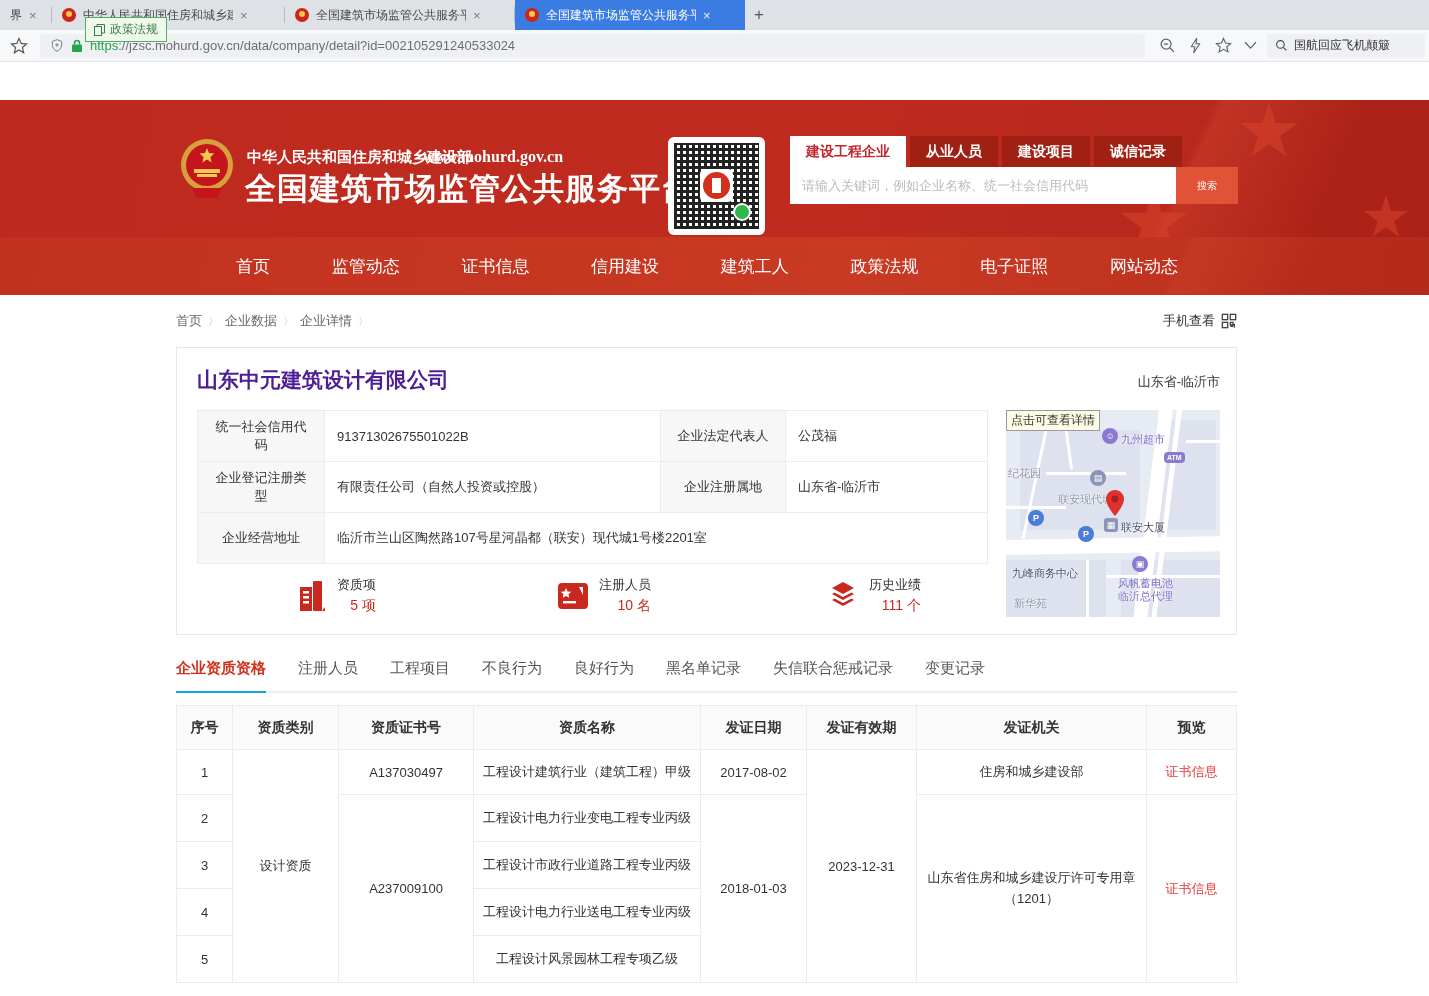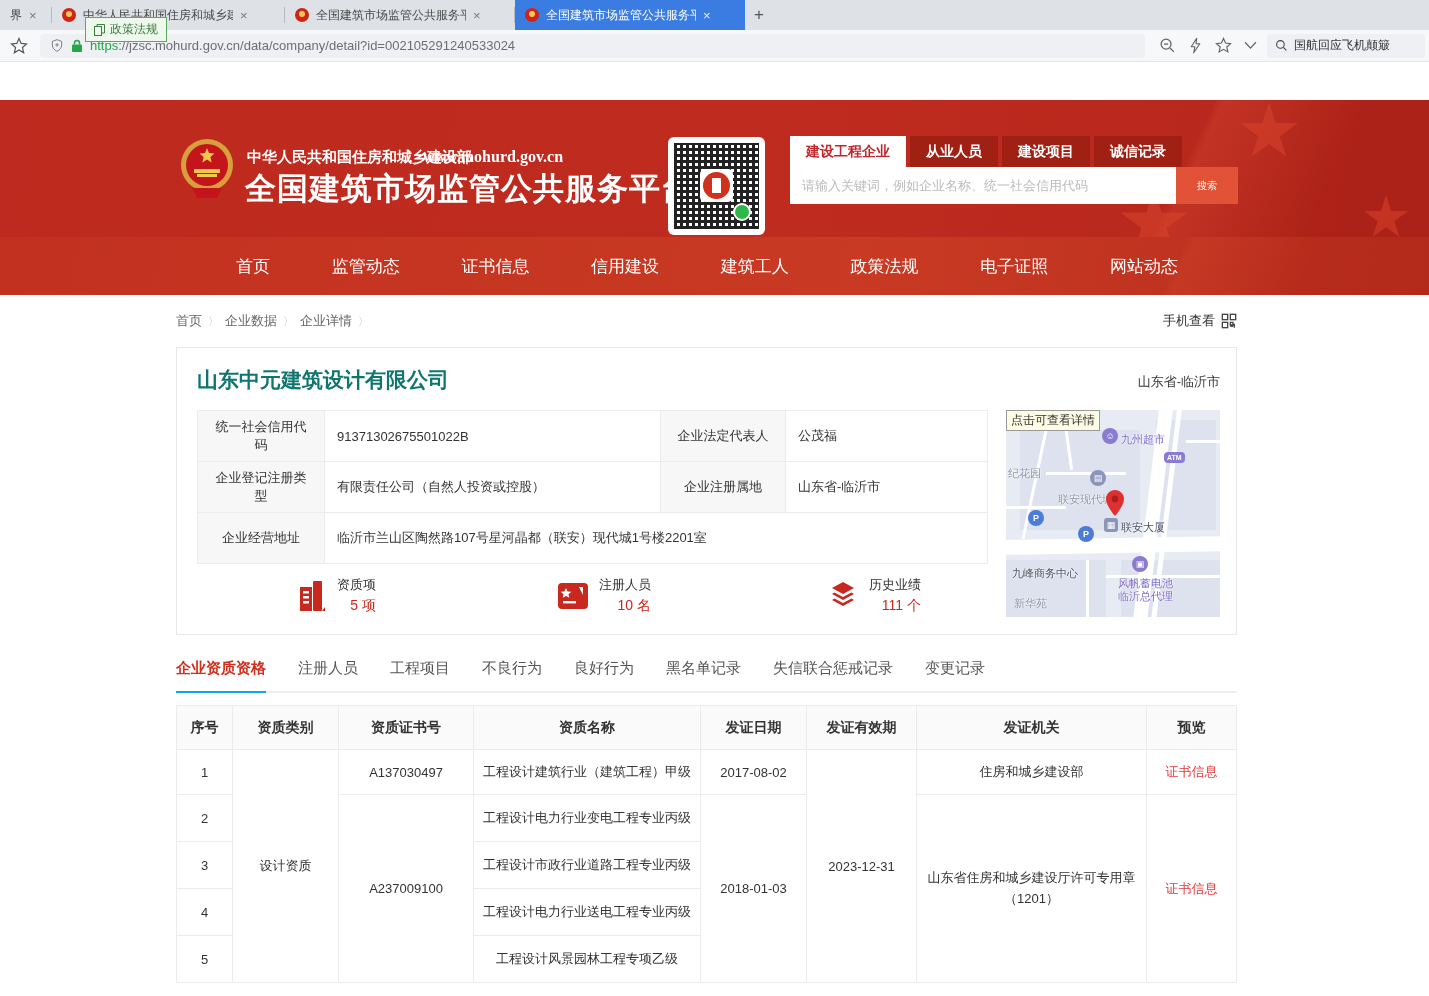--- a/index.html
+++ b/index.html
@@ -66,21 +66,21 @@
   .nav-item { color:#fff; font-size:17px; cursor:pointer; white-space:nowrap; }
 
   .content { position:absolute; left:176px; top:248px; width:1061px; }
 
   .crumb-row { display:flex; align-items:center; font-size:13px; color:#666; height:22px; }
   .crumb { cursor:pointer; }
   .crumb-sep { color:#bbb; margin:0 6px; font-size:11px; }
   .crumb-right { margin-left:auto; display:flex; align-items:center; gap:6px; color:#333; }
 
   .card { margin-top:15px; border:1px solid #e8e8e8; height:288px; position:relative; background:#fff; }
-  .company-name { position:absolute; left:20px; top:18px; font-size:21px; font-weight:bold; color:#0f766e; }
+  .company-name { position:absolute; left:20px; top:18px; font-size:21px; font-weight:bold; color:#4c1d95; }
   .company-region { position:absolute; right:16px; top:25px; font-size:13px; color:#333; }
 
   table.info { position:absolute; left:20px; top:62px; width:790px; border-collapse:collapse; table-layout:fixed; }
   table.info td { border:1px solid #ececec; font-size:13px; color:#333; height:51px; padding:0 12px; }
   table.info td.lbl { background:#f7f7f7; text-align:center; color:#333; }
 
   .stats { position:absolute; left:20px; top:228px; width:790px; height:48px; }
   .stat { position:absolute; display:flex; align-items:center; gap:10px;text-align:right; }
   .stat-texts { display:flex; flex-direction:column; gap:3px; }
   .stat-label { font-size:13px; color:#333; }

